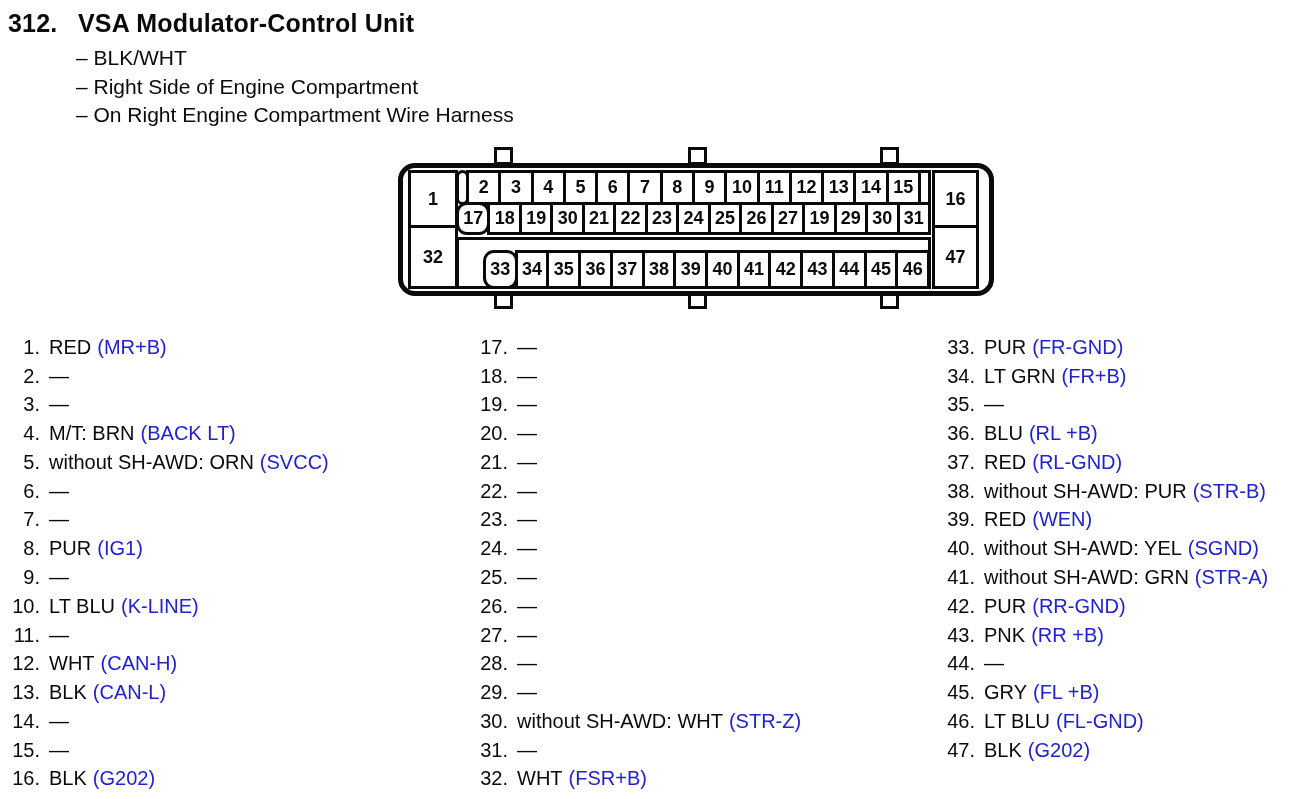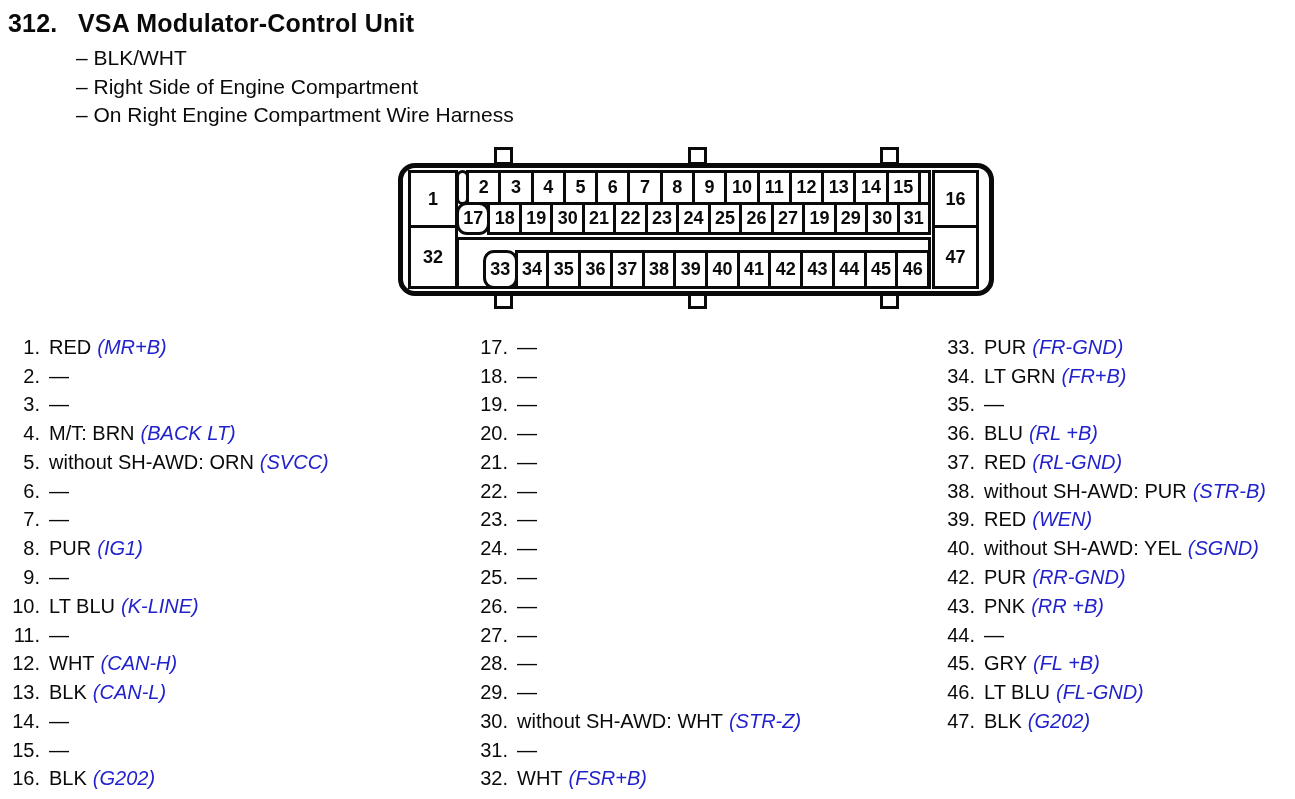--- a/index.html
+++ b/index.html
@@ -73,21 +73,21 @@
   
   .pin-col{position:absolute;top:333px;}
   .pin-col.c0{left:0;}
   .pin-col.c1{left:468px;}
   .pin-col.c2{left:935px;}
   .entry{
     display:flex;align-items:center;height:28.78px;
     font-size:20px;white-space:nowrap;
   }
   .entry .num{flex:none;width:40px;text-align:right;margin-right:9px;}
-  .entry .sig{color:var(--blue);margin-left:6px;font-style:italic;}
+  .entry .sig{color:var(--blue);margin-left:6px;}
 </style>
 </head>
 <body>
 
 <div class="title-row">
   <span class="title-num">312.</span>
   <span class="title-text">VSA Modulator-Control Unit</span>
 </div>
 <div class="details">
   <div class="detail-line">– BLK/WHT</div>
@@ -339,20 +339,25 @@
       <span class="num">39.</span>
       <span class="txt">RED</span>
       <span class="sig">(WEN)</span>
     </div>
     <div class="entry">
       <span class="num">40.</span>
       <span class="txt">without SH-AWD: YEL</span>
       <span class="sig">(SGND)</span>
     </div>
     <div class="entry">
+      <span class="num">41.</span>
+      <span class="txt">without SH-AWD: GRN</span>
+      <span class="sig">(STR-A)</span>
+    </div>
+    <div class="entry">
       <span class="num">42.</span>
       <span class="txt">PUR</span>
       <span class="sig">(RR-GND)</span>
     </div>
     <div class="entry">
       <span class="num">43.</span>
       <span class="txt">PNK</span>
       <span class="sig">(RR +B)</span>
     </div>
     <div class="entry">

